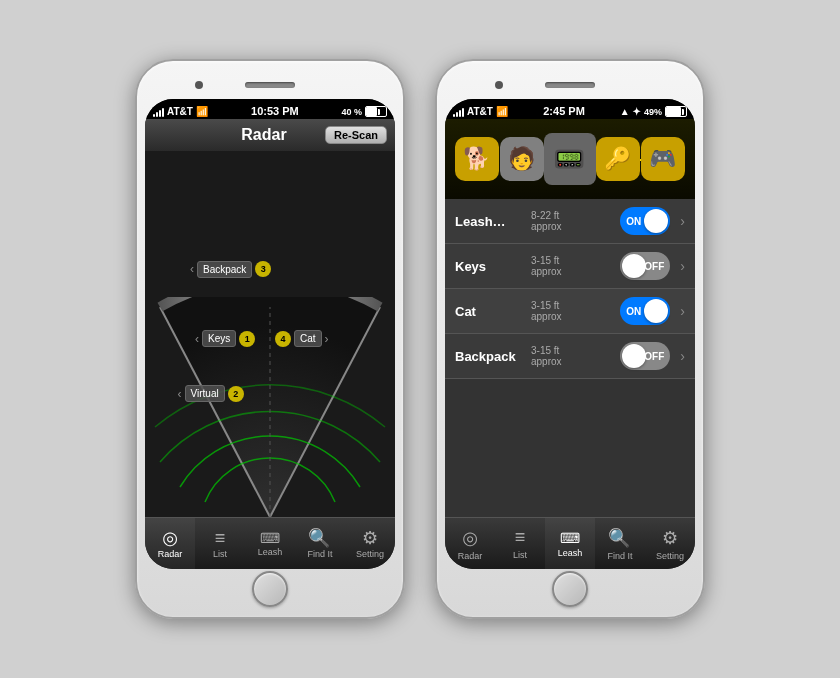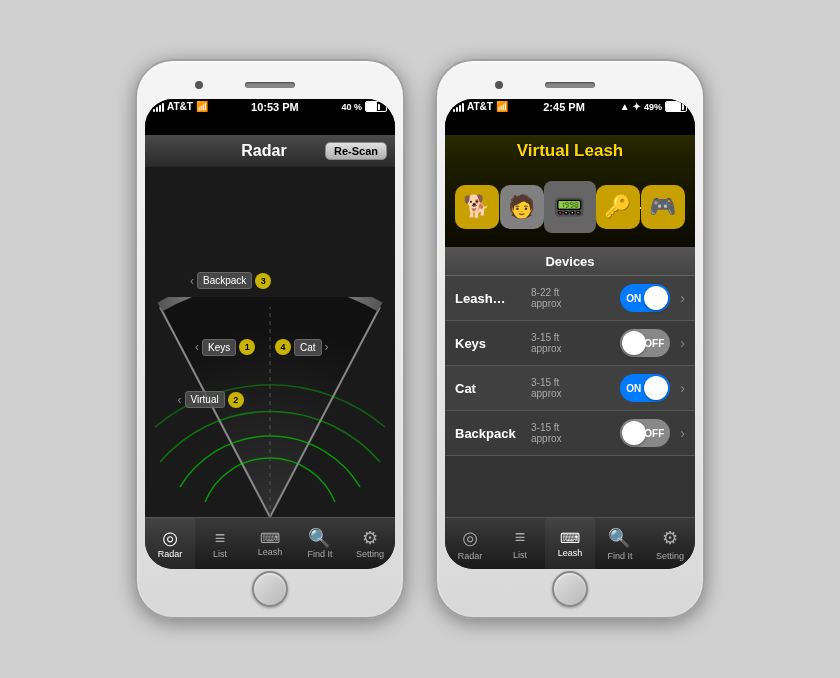--- a/index.html
+++ b/index.html
@@ -69,25 +69,25 @@
       left: 50px;
       top: 10px;
     }
 
     
     .status-bar {
       background: #000;
       color: #fff;
       display: flex;
       justify-content: space-between;
-      align-items: flex-start;
+      align-items: flex-end;
       padding: 2px 8px;
       font-size: 10px;
       font-weight: 600;
-      height: 36px;
+      height: 20px;
       flex-shrink: 0;
     }
     .status-left { display: flex; align-items: center; gap: 3px; }
     .status-center { font-size: 11px; }
     .status-right { display: flex; align-items: center; gap: 3px; }
     .battery-icon {
       display: inline-flex;
       align-items: center;
       position: relative;
       width: 22px;
@@ -519,23 +519,20 @@
           <span style="font-size:9px">49%</span>
           <div class="battery-icon">
             <div class="battery-fill" style="width:73%"></div>
             <div class="battery-tip"></div>
           </div>
         </div>
       </div>
 
       <div class="screen-content">
 
-        <div class="leash-header">
-          <div class="leash-title">Virtual Leash</div>
-        </div>
 
         <div class="icons-row" style="background: linear-gradient(180deg, #1c1c00, #0a0a00); justify-content: space-around; padding: 8px 10px;">
 
           <div style="display:flex;flex-direction:column;align-items:center;z-index:2">
             <div style="width:44px;height:44px;background:#c8a000;border-radius:10px;display:flex;align-items:center;justify-content:center;font-size:22px">🐕</div>
           </div>
 
           <div style="display:flex;flex-direction:column;align-items:center;z-index:2">
             <div style="width:44px;height:44px;background:#808080;border-radius:10px;display:flex;align-items:center;justify-content:center;font-size:22px">🧑</div>
           </div>
@@ -549,23 +546,20 @@
           </div>
 
           <div style="display:flex;flex-direction:column;align-items:center;z-index:2">
             <div style="width:44px;height:44px;background:#c8a000;border-radius:10px;display:flex;align-items:center;justify-content:center;font-size:22px">🎮</div>
           </div>
 
           <div style="position:absolute;left:10%;right:10%;height:2px;top:50%;background:repeating-linear-gradient(90deg,#ffd700 0,#ffd700 5px,transparent 5px,transparent 10px);z-index:1;"></div>
         </div>
 
         <div class="devices-section">
-          <div class="devices-header">
-            <span class="devices-header-text">Devices</span>
-          </div>
 
           <div class="device-row">
             <span class="device-name">Leash…</span>
             <span class="device-range">8-22 ft<br>approx</span>
             <div style="position:relative; display:flex; align-items:center;">
               <div class="toggle on">
                 <div class="toggle-knob"></div>
               </div>
               <span style="position:absolute;left:6px;color:#fff;font-size:10px;font-weight:bold;pointer-events:none">ON</span>
             </div>

